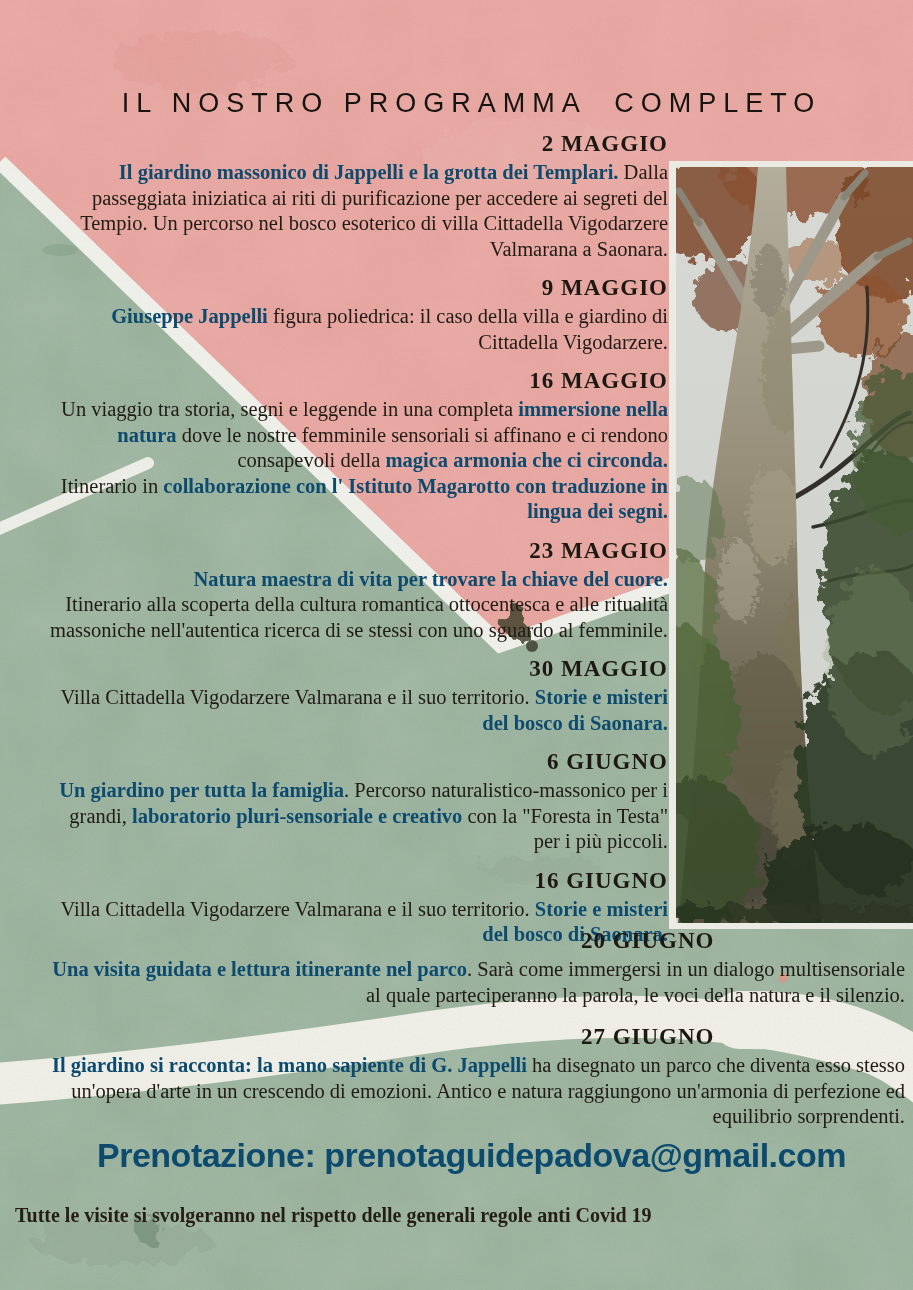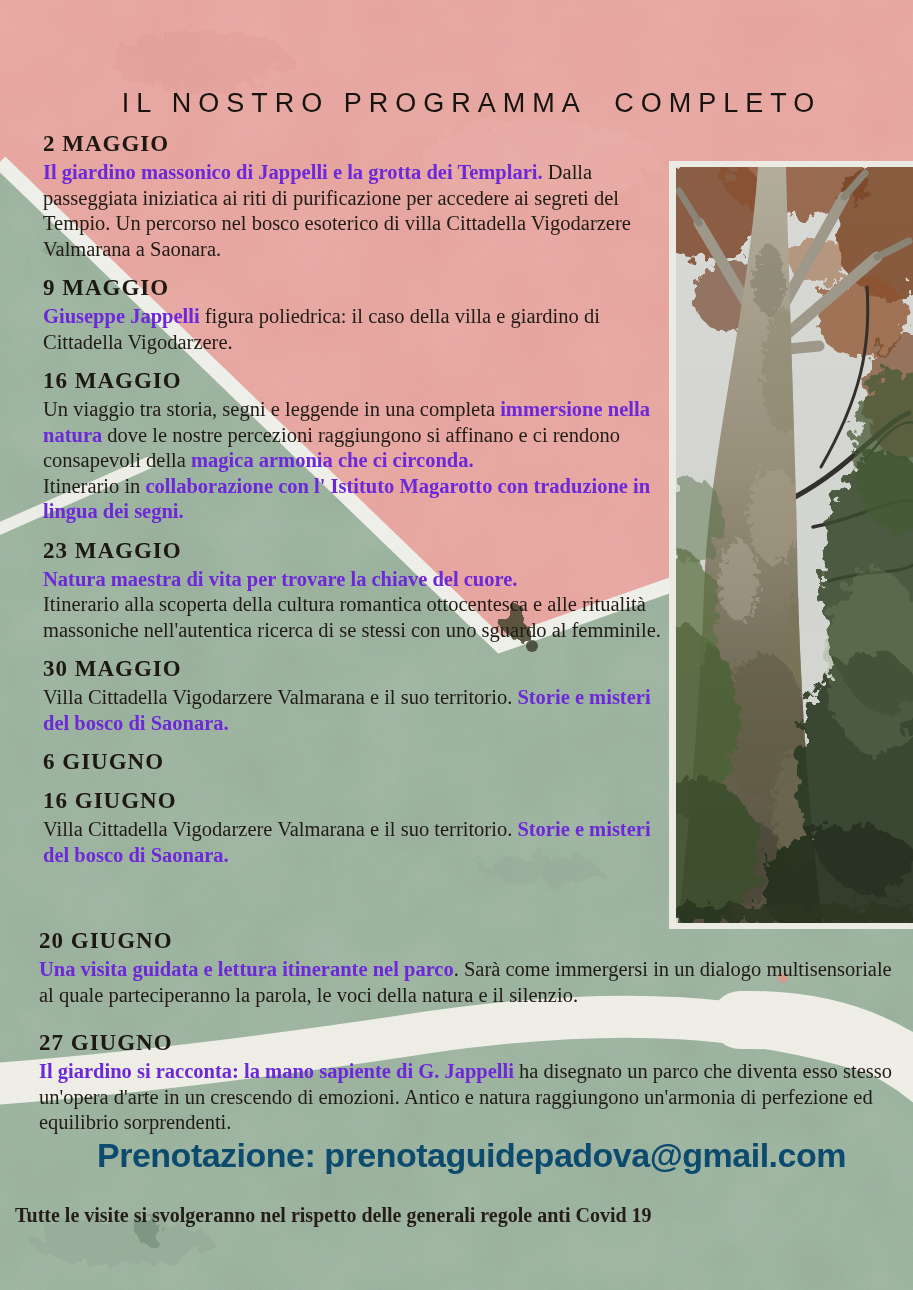--- a/index.html
+++ b/index.html
@@ -11,27 +11,27 @@
   #bg{position:absolute;left:0;top:0;z-index:0;}
   .content{position:absolute;left:15px;top:0;width:913px;height:1051px;z-index:1;}
   .title{
     position:absolute;top:70px;left:0;width:913px;text-align:center;
     font-family:"Liberation Sans","DejaVu Sans",sans-serif;
     font-size:27px;font-weight:400;letter-spacing:7px;color:#17130f;
     white-space:pre;
   }
   .col-narrow{position:absolute;left:28px;top:131px;width:625px;}
   .col-wide{position:absolute;left:24px;top:928px;width:866px;}
-  .section{margin-bottom:13px;text-align:left;color:#201b15;}
+  .section{margin-bottom:13px;text-align:right;color:#201b15;}
   .section h3.date{margin:0 0 3px 0;font-size:23px;font-weight:bold;letter-spacing:1px;color:#1d1812;}
   .section p.body{margin:0;font-size:20.5px;line-height:25.5px;}
-  .section p.body b{color:#6d28d9;}
+  .section p.body b{color:#0c4a6e;}
   .section.wide{margin-bottom:0;}
   .section.wide h3.date{padding-right:22%;}
-  .section.wide + .section.wide{margin-top:22px;}
+  .section.wide + .section.wide{margin-top:16px;}
   .photo-wrap{position:absolute;left:654px;top:161px;width:252px;height:768px;}
   .booking{
     position:absolute;top:1136px;left:0;width:913px;text-align:center;
     font-family:"Liberation Sans","DejaVu Sans",sans-serif;
     font-weight:bold;font-size:34px;letter-spacing:-0.5px;color:#0c4a6e;
   }
   .covid{
     position:absolute;top:1204px;left:0;width:913px;text-align:left;
     font-size:20px;font-weight:bold;color:#241e16;
   }
@@ -98,32 +98,33 @@
       <section class="section">
         <h3 class="date">2 MAGGIO</h3>
         <p class="body"><b>Il giardino massonico di Jappelli e la grotta dei Templari.</b><span> Dalla passeggiata iniziatica ai riti di purificazione per accedere ai segreti del Tempio. Un percorso nel bosco esoterico di villa Cittadella Vigodarzere Valmarana a Saonara.</span></p>
       </section>
       <section class="section">
         <h3 class="date">9 MAGGIO</h3>
         <p class="body"><b>Giuseppe Jappelli</b><span> figura poliedrica: il caso della villa e giardino di Cittadella Vigodarzere.</span></p>
       </section>
       <section class="section">
         <h3 class="date">16 MAGGIO</h3>
-        <p class="body"><span>Un viaggio tra storia, segni e leggende in una completa </span><b>immersione nella natura</b><span> dove le nostre percezioni raggiungono si affinano e ci rendono consapevoli della </span><b>magica armonia che ci circonda.</b><br><span>Itinerario in </span><b>collaborazione con l' Istituto Magarotto con traduzione in lingua dei segni.</b></p>
+        <p class="body"><span>Un viaggio tra storia, segni e leggende in una completa </span><b>immersione nella natura</b><span> dove le nostre femminile sensoriali si affinano e ci rendono consapevoli della </span><b>magica armonia che ci circonda.</b><br><span>Itinerario in </span><b>collaborazione con l' Istituto Magarotto con traduzione in lingua dei segni.</b></p>
       </section>
       <section class="section">
         <h3 class="date">23 MAGGIO</h3>
         <p class="body"><b>Natura maestra di vita per trovare la chiave del cuore.</b><br><span>Itinerario alla scoperta della cultura romantica ottocentesca e alle ritualità massoniche nell'autentica ricerca di se stessi con uno sguardo al femminile.</span></p>
       </section>
       <section class="section">
         <h3 class="date">30 MAGGIO</h3>
         <p class="body"><span>Villa Cittadella Vigodarzere Valmarana e il suo territorio. </span><b>Storie e misteri del bosco di Saonara.</b></p>
       </section>
       <section class="section">
         <h3 class="date">6 GIUGNO</h3>
+        <p class="body"><b>Un giardino per tutta la famiglia</b><span>. Percorso naturalistico-massonico per i grandi, </span><b>laboratorio pluri-sensoriale e creativo</b><span> con la "Foresta in Testa" per i più piccoli.</span></p>
       </section>
       <section class="section">
         <h3 class="date">16 GIUGNO</h3>
         <p class="body"><span>Villa Cittadella Vigodarzere Valmarana e il suo territorio. </span><b>Storie e misteri del bosco di Saonara.</b></p>
       </section>
     </div>
   <div class="col-wide">
       <section class="section wide">
         <h3 class="date">20 GIUGNO</h3>
         <p class="body"><b>Una visita guidata e lettura itinerante nel parco</b><span>. Sarà come immergersi in un dialogo multisensoriale al quale parteciperanno la parola, le voci della natura e il silenzio.</span></p>

